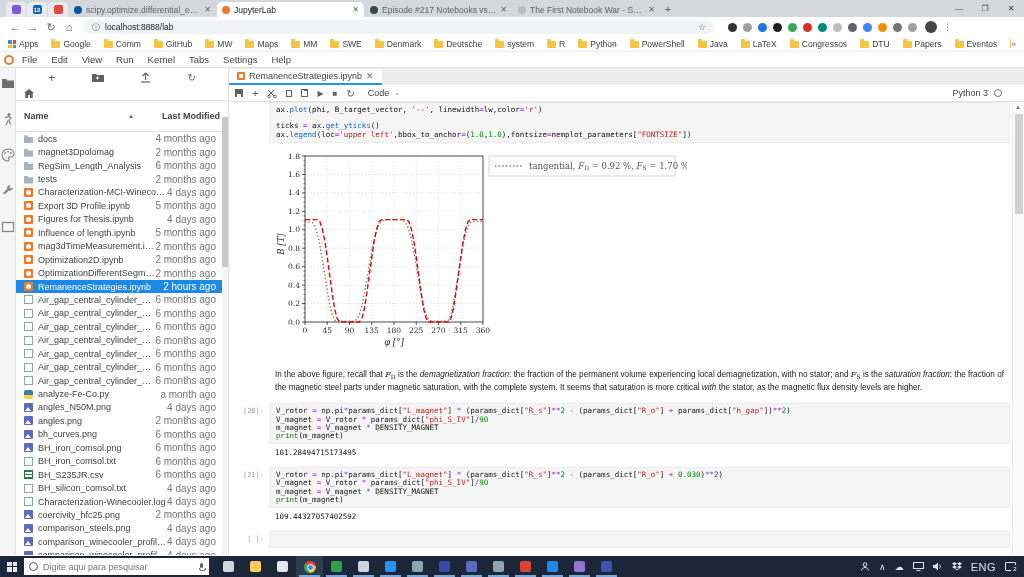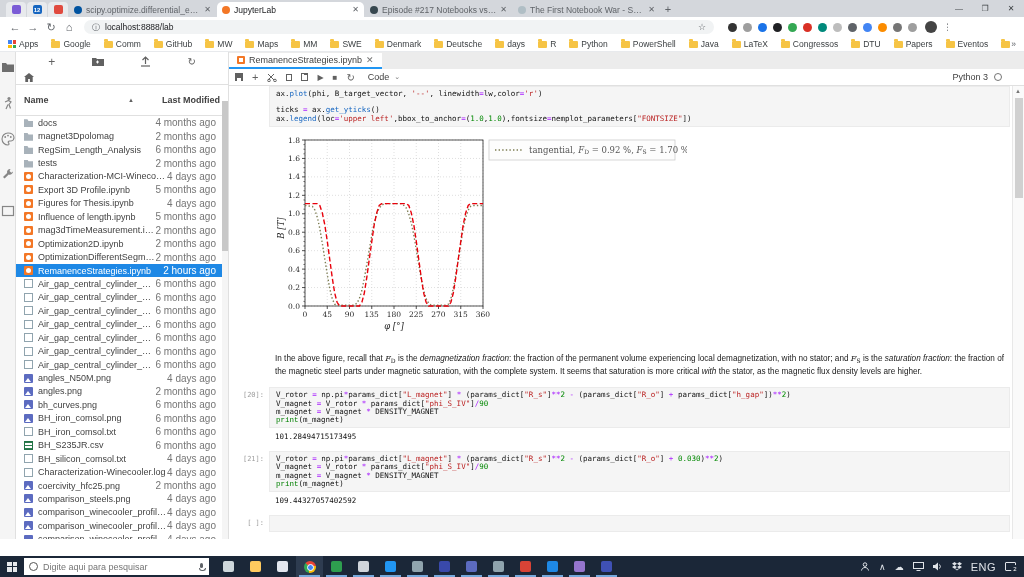--- a/index.html
+++ b/index.html
@@ -251,21 +251,21 @@
       <span class="bk">
         <span class="bk-folder"></span>
         <span>Denmark</span>
       </span>
       <span class="bk">
         <span class="bk-folder"></span>
         <span>Deutsche</span>
       </span>
       <span class="bk">
         <span class="bk-folder"></span>
-        <span>days</span>
+        <span>system</span>
       </span>
       <span class="bk">
         <span class="bk-folder"></span>
         <span>R</span>
       </span>
       <span class="bk">
         <span class="bk-folder"></span>
         <span>Python</span>
       </span>
       <span class="bk">
@@ -297,20 +297,33 @@
         <span>Eventos</span>
       </span>
       <span class="bk">
         <span class="bk-folder"></span>
       </span>
     </div>
   <span id="bk-more">»</span>
 </div>
 
 <div id="jlab">
+  <div id="jl-menubar">
+    <div id="jl-logo"></div>
+    <div id="jl-menu">
+        <span>File</span>
+        <span>Edit</span>
+        <span>View</span>
+        <span>Run</span>
+        <span>Kernel</span>
+        <span>Tabs</span>
+        <span>Settings</span>
+        <span>Help</span>
+      </div>
+  </div>
   <div id="jl-main">
     <div id="activity-bar">
       <svg class="act-ic" viewBox="0 0 14 14">
           <path d="M1 3h4l1.2 1.5H13V12H1z" fill="#424242"></path>
         </svg>
       <svg class="act-ic" viewBox="0 0 14 14">
           <circle cx="8" cy="2.5" r="1.6" fill="#616161"></circle>
           <path d="M4 6l3.5-1.5L10 6l-2 2.5 1.5 4M5 13l2-4.5" stroke="#616161" stroke-width="1.2" fill="none"></path>
         </svg>
       <svg class="act-ic" viewBox="0 0 14 14">
@@ -438,20 +451,25 @@
           </div>
           <div class="frow">
             <span class="fi fi-txt"></span>
             <span class="fname">Air_gap_central_cylinder_shaft_Air.txt</span>
             <span class="fage">6 months ago</span>
           </div>
           <div class="frow">
             <span class="fi fi-txt"></span>
             <span class="fname">Air_gap_central_cylinder_shaft_Iron.txt</span>
             <span class="fage">6 months ago</span>
+          </div>
+          <div class="frow">
+            <span class="fi fi-py"></span>
+            <span class="fname">analyze-Fe-Co.py</span>
+            <span class="fage">a month ago</span>
           </div>
           <div class="frow">
             <span class="fi fi-png"></span>
             <span class="fname">angles_N50M.png</span>
             <span class="fage">4 days ago</span>
           </div>
           <div class="frow">
             <span class="fi fi-png"></span>
             <span class="fname">angles.png</span>
             <span class="fage">2 months ago</span>

